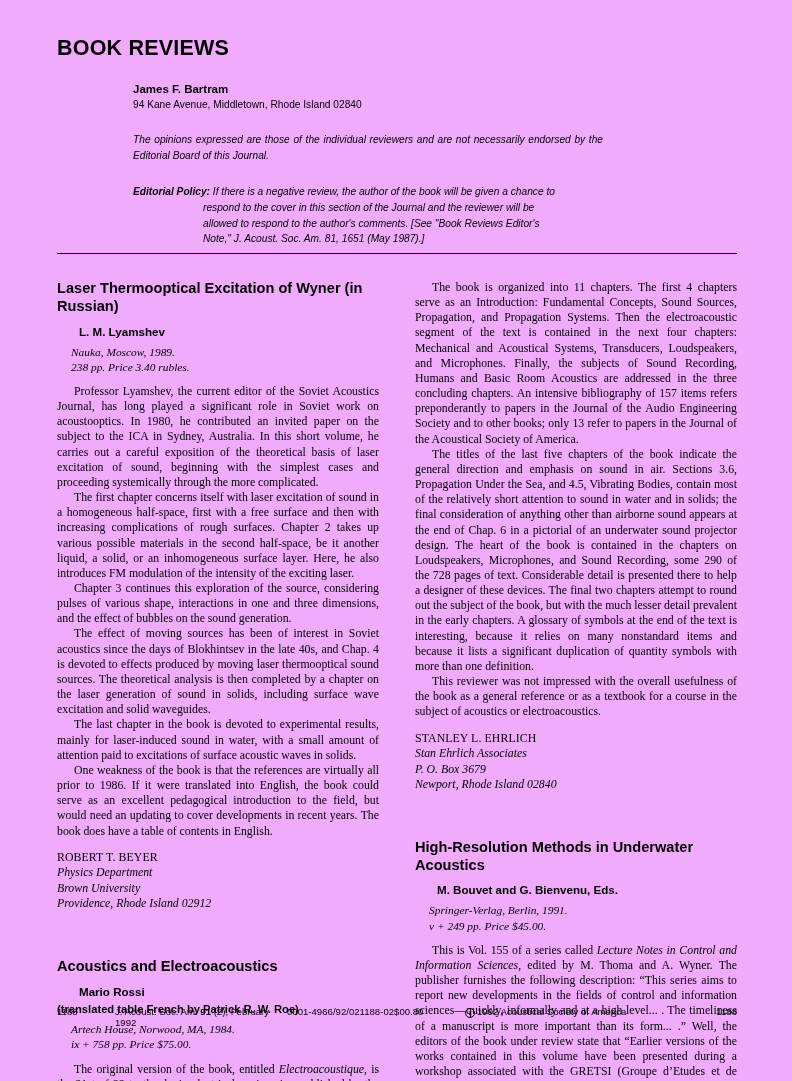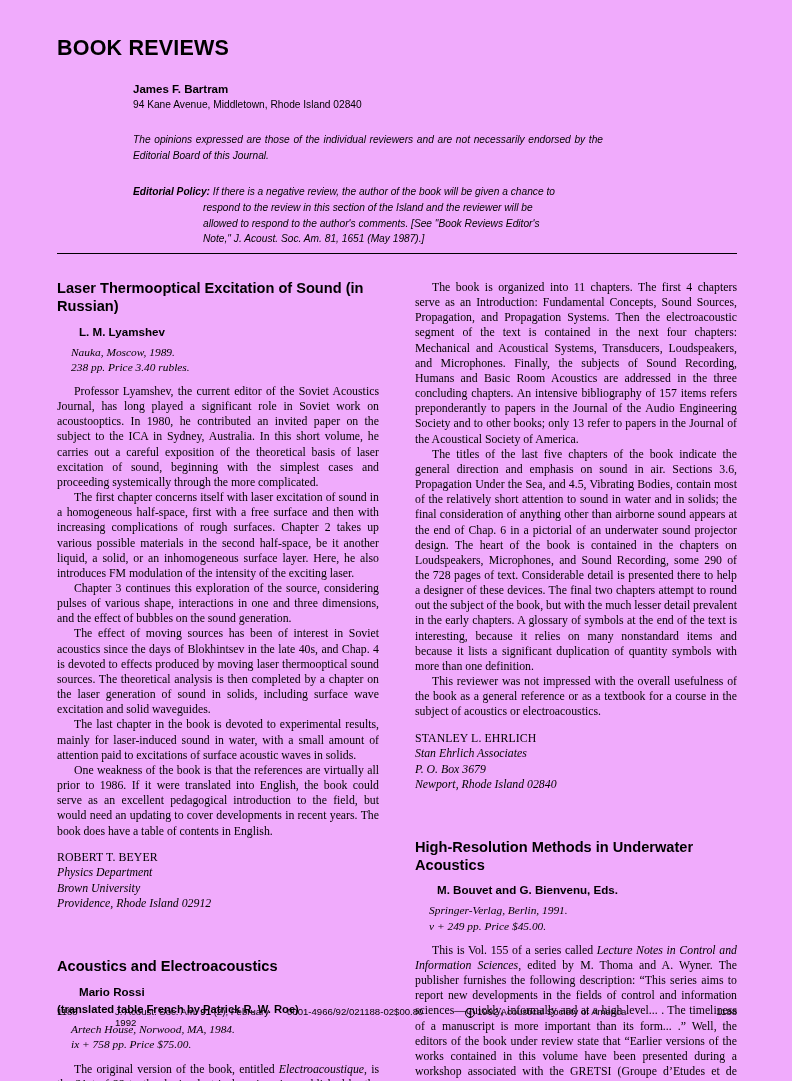--- a/index.html
+++ b/index.html
@@ -203,35 +203,35 @@
     <h1 class="book-reviews-title">BOOK REVIEWS</h1>
 
     <div class="editor-block">
       <div class="editor-name">James F. Bartram</div>
       <div class="editor-address">94 Kane Avenue, Middletown, Rhode Island 02840</div>
 
       <div class="opinions">The opinions expressed are those of the individual reviewers and are not necessarily endorsed by the Editorial Board of this Journal.</div>
 
       <div class="policy">
         <span class="policy-label">Editorial Policy:</span><span class="policy-body">&nbsp;</span><span class="policy-body">If there is a negative review, the author of the book will be given a chance to</span>
-        <span class="policy-hang">respond to the review in this section of the Island and the reviewer will be</span>
+        <span class="policy-hang">respond to the cover in this section of the Journal and the reviewer will be</span>
         <span class="policy-hang">allowed to respond to the author's comments. [See "Book Reviews Editor's</span>
         <span class="policy-hang">Note," J. Acoust. Soc. Am. 81, 1651 (May 1987).]</span>
       </div>
     </div>
   </div>
 
   <div class="rule"></div>
 
   <div class="columns">
 
     <div class="col col-left">
 
       <div>
-        <div class="art-title">Laser Thermooptical Excitation of Sound (in Russian)</div>
+        <div class="art-title">Laser Thermooptical Excitation of Wyner (in Russian)</div>
         <div class="art-author">L. M. Lyamshev</div>
         <div class="art-pub">
           <div>Nauka, Moscow, 1989.</div>
           <div>238 pp. Price 3.40 rubles.</div>
         </div>
 
         <p class="body first">Professor Lyamshev, the current editor of the Soviet Acoustics Journal, has long played a significant role in Soviet work on acoustooptics. In 1980, he contributed an invited paper on the subject to the ICA in Sydney, Australia. In this short volume, he carries out a careful exposition of the theoretical basis of laser excitation of sound, beginning with the simplest cases and proceeding systemically through the more complicated.</p>
         <p class="body">The first chapter concerns itself with laser excitation of sound in a homogeneous half-space, first with a free surface and then with increasing complications of rough surfaces. Chapter 2 takes up various possible materials in the second half-space, be it another liquid, a solid, or an inhomogeneous surface layer. Here, he also introduces FM modulation of the intensity of the exciting laser.</p>
         <p class="body">Chapter 3 continues this exploration of the source, considering pulses of various shape, interactions in one and three dimensions, and the effect of bubbles on the sound generation.</p>
         <p class="body">The effect of moving sources has been of interest in Soviet acoustics since the days of Blokhintsev in the late 40s, and Chap. 4 is devoted to effects produced by moving laser thermooptical sound sources. The theoretical analysis is then completed by a chapter on the laser generation of sound in solids, including surface wave excitation and solid waveguides.</p>

